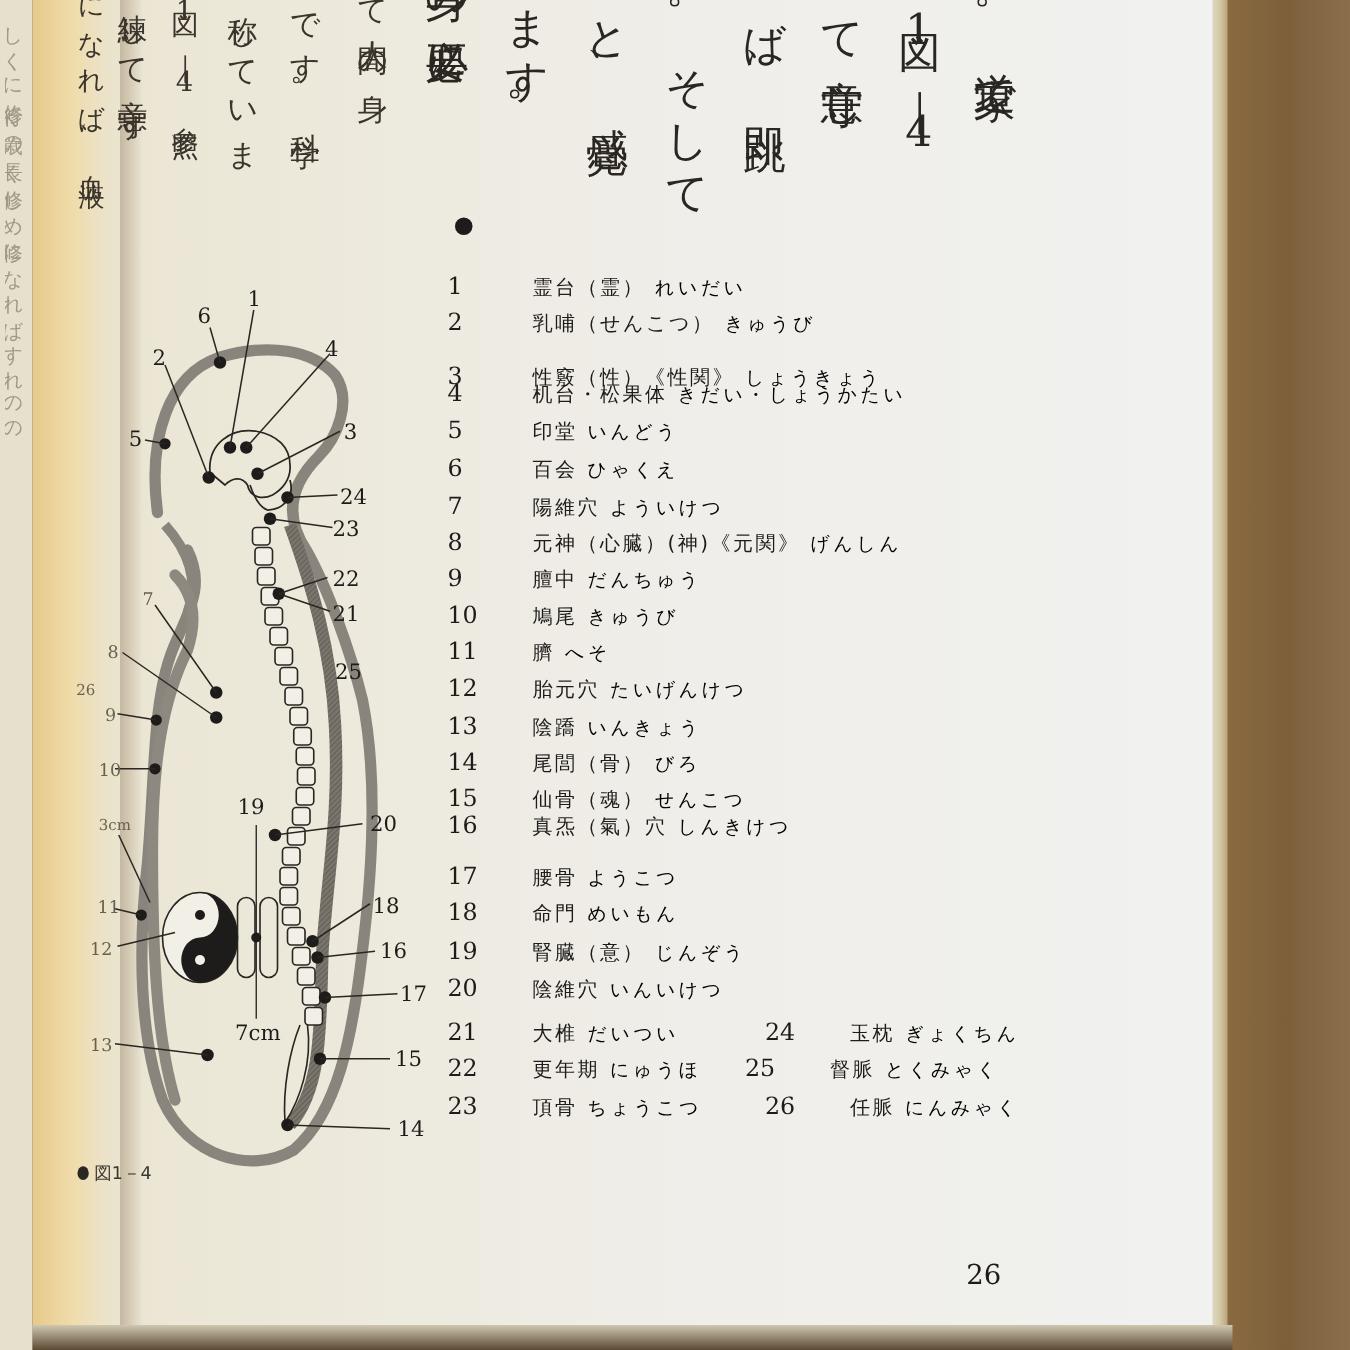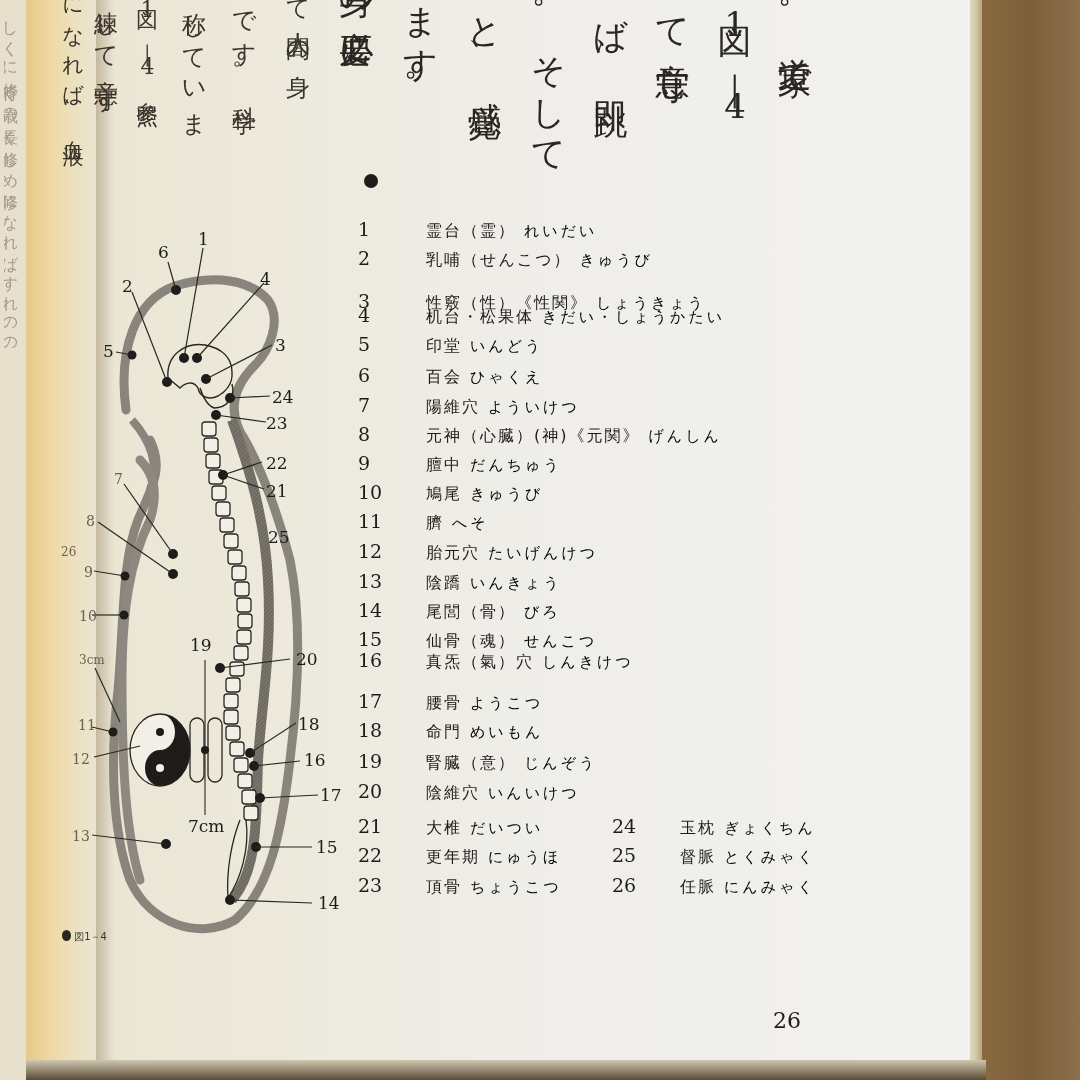--- a/index.html
+++ b/index.html
@@ -58,21 +58,21 @@
   }
   .item .num { display:inline-block; width: 44px; font-family: "DejaVu Serif", serif; font-size: 19px; }
   .item .name { font-size: 16px; letter-spacing: 2px; margin-left: 24px; }
   .item .reading { font-size: 15px; letter-spacing: 3px; margin-left: 8px; color:#000000; }
   .page-number {
     position: absolute; left: 773px; top: 1008px;
     font-family: "DejaVu Serif", serif; font-size: 22px; color: #1e1c1a;
   }
   .fig-caption {
     position: absolute; left: 62px; top: 930px; font-family: "DejaVu Sans", sans-serif;
-    font-size: 10px; color: #3a3630;
+    font-size: 14px; color: #3a3630;
   }
   .fig-caption .bullet { display:inline-block; width:9px; height:11px; border-radius:50%; background:#2a2622; vertical-align:-1px; }
   svg.diagram { position: absolute; left: 0; top: 0; }
   .lbl { font-family: "DejaVu Serif", serif; font-size: 17px; fill: #1e1c1a; }
   .lbl.faint { fill: #6a6052; font-size: 14px; }
 </style>
 </head>
 <body>
 
 <div class="bg-right"></div>
@@ -273,17 +273,17 @@
   <div class="item" style="top:410px"><span class="num">15</span><span class="name">仙骨（魂）</span><span class="reading">せんこつ</span></div>
   <div class="item" style="top:431px"><span class="num">16</span><span class="name">真炁（氣）穴</span><span class="reading">しんきけつ</span></div>
   <div class="item" style="top:472px"><span class="num">17</span><span class="name">腰骨</span><span class="reading">ようこつ</span></div>
   <div class="item" style="top:501px"><span class="num">18</span><span class="name">命門</span><span class="reading">めいもん</span></div>
   <div class="item" style="top:532px"><span class="num">19</span><span class="name">腎臓（意）</span><span class="reading">じんぞう</span></div>
   <div class="item" style="top:562px"><span class="num">20</span><span class="name">陰維穴</span><span class="reading">いんいけつ</span></div>
   <div class="item" style="top:597px"><span class="num">21</span><span class="name">大椎</span><span class="reading">だいつい</span></div>
   <div class="item" style="top:626px"><span class="num">22</span><span class="name">更年期</span><span class="reading">にゅうほ</span></div>
   <div class="item" style="top:656px"><span class="num">23</span><span class="name">頂骨</span><span class="reading">ちょうこつ</span></div>
   <div class="item" style="top:597px; left:254px"><span class="num">24</span><span class="name">玉枕</span><span class="reading">ぎょくちん</span></div>
-  <div class="item" style="top:626px; left:254px"><span class="num">25</span><span class="name">督脈</span><span class="reading">とくみゃく</span></div>
+  <div class="item" style="top:626px; left:238px"><span class="num">25</span><span class="name">督脈</span><span class="reading">とくみゃく</span></div>
   <div class="item" style="top:656px; left:254px"><span class="num">26</span><span class="name">任脈</span><span class="reading">にんみゃく</span></div>
 </div>
 
 <div class="page-number">26</div>
 
 </body></html>

